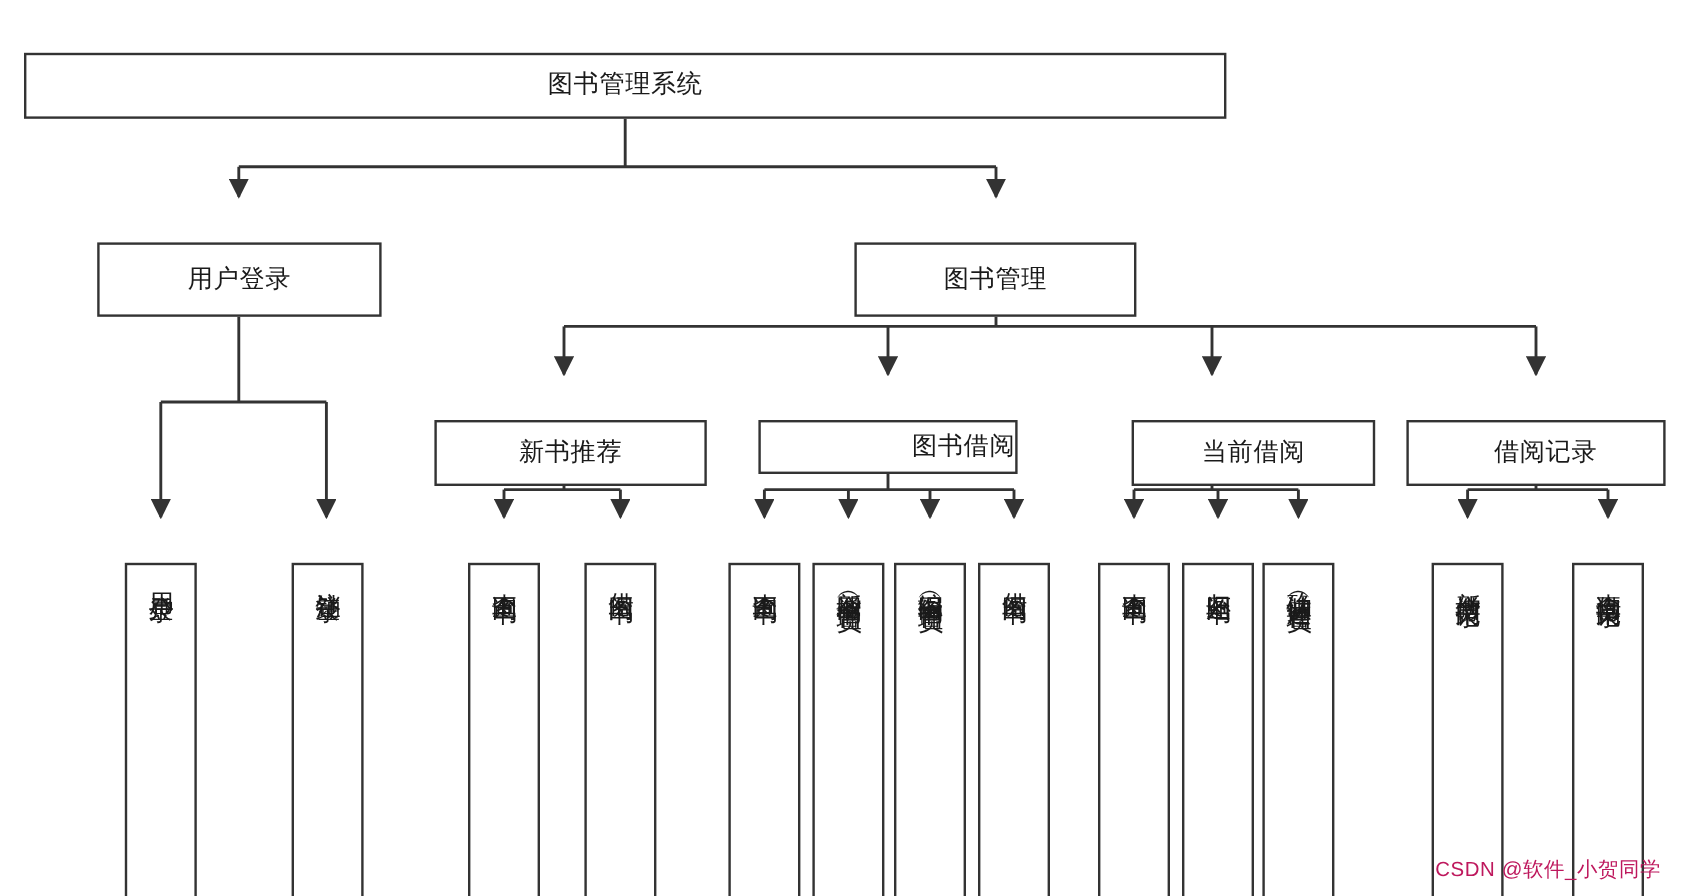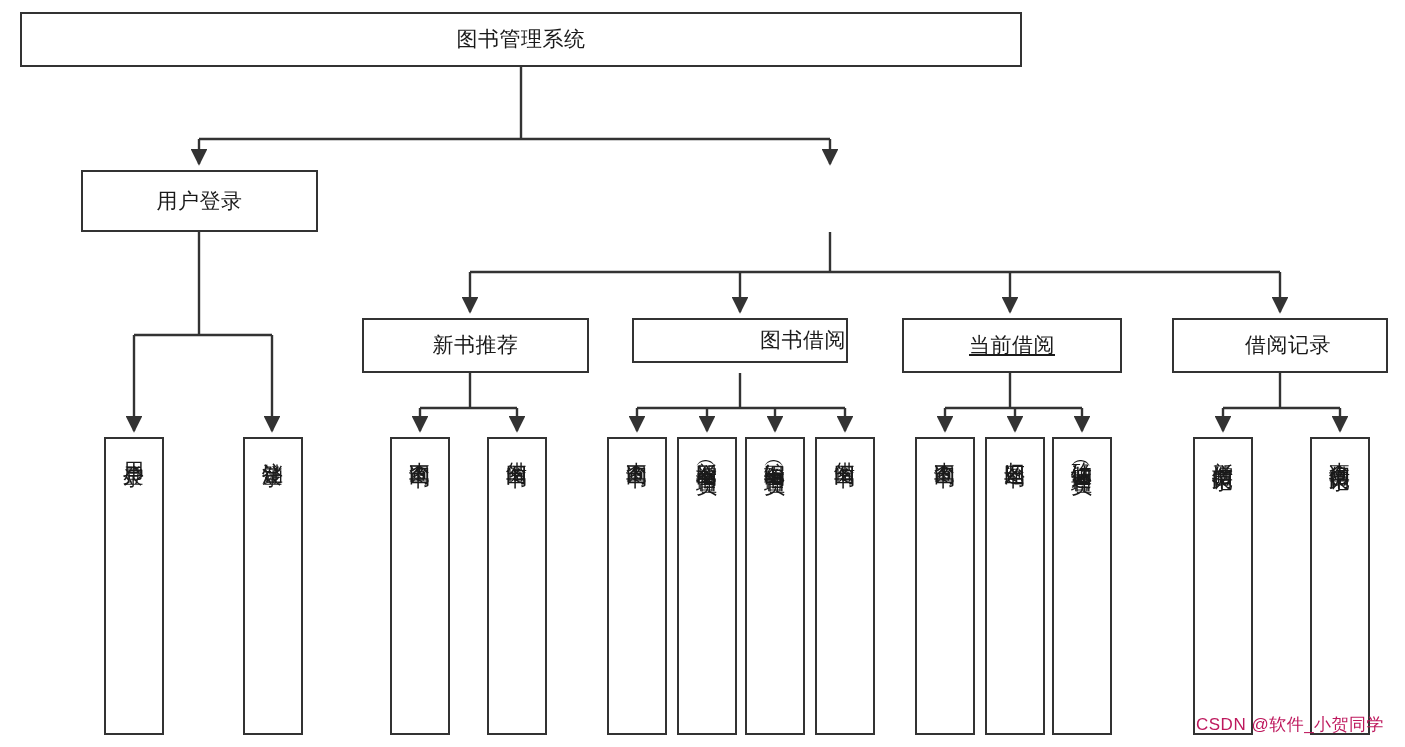--- a/index.html
+++ b/index.html
@@ -28,20 +28,21 @@
   }
   .node {
     position: absolute;
     box-sizing: border-box;
     background: #ffffff;
     border: 2px solid #333333;
     display: flex;
     align-items: center;
     justify-content: center;
     color: #1a1a1a;
+    margin-top: 32px;
   }
   .node .lbl {
     display: block;
     text-align: center;
     line-height: 1.18;
     white-space: nowrap;
   }
   .node.horiz .lbl {
     font-size: 21px;
     letter-spacing: 0.5px;
@@ -123,28 +124,31 @@
     </g>
   </svg>
 
   <div class="node horiz" style="left:20px; top:12px; width:1002px; height:55px;">
     <span class="lbl">图书管理系统</span>
   </div>
 
   <div class="node horiz" style="left:81px; top:170px; width:237px; height:62px;">
     <span class="lbl">用户登录</span>
   </div>
+  <div class="node horiz" style="left:712px; top:170px; width:235px; height:62px;">
+    <span class="lbl">图书管理</span>
+  </div>
 
   <div class="node horiz" style="left:362px; top:318px; width:227px; height:55px;">
     <span class="lbl">新书推荐</span>
   </div>
   <div class="node horiz" style="left:632px; top:318px; width:216px; height:45px;justify-content:flex-end;">
     <span class="lbl">图书借阅</span>
   </div>
-  <div class="node horiz" style="left:902px; top:318px; width:220px; height:55px;text-decoration:underline;">
+  <div class="node horiz" style="left:943px; top:318px; width:203px; height:55px;">
     <span class="lbl">当前借阅</span>
   </div>
   <div class="node horiz" style="left:1172px; top:318px; width:216px; height:55px;padding-left:16px;">
     <span class="lbl">借阅记录</span>
   </div>
 
   <div class="node vert" style="left:104px; top:437px; width:60px; height:298px;">
     <span class="lbl">用户登录</span>
   </div>
   <div class="node vert" style="left:243px; top:437px; width:60px; height:298px;">

